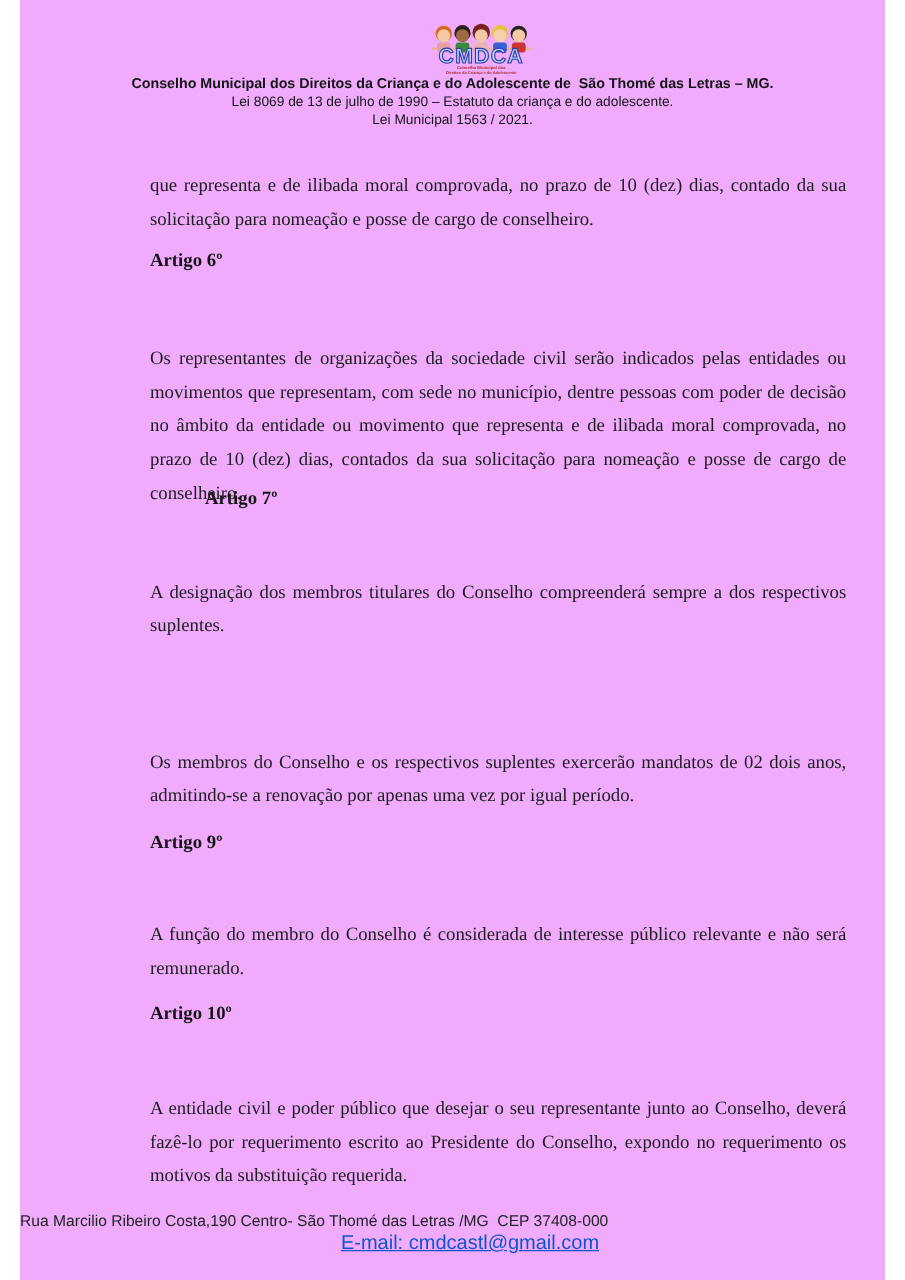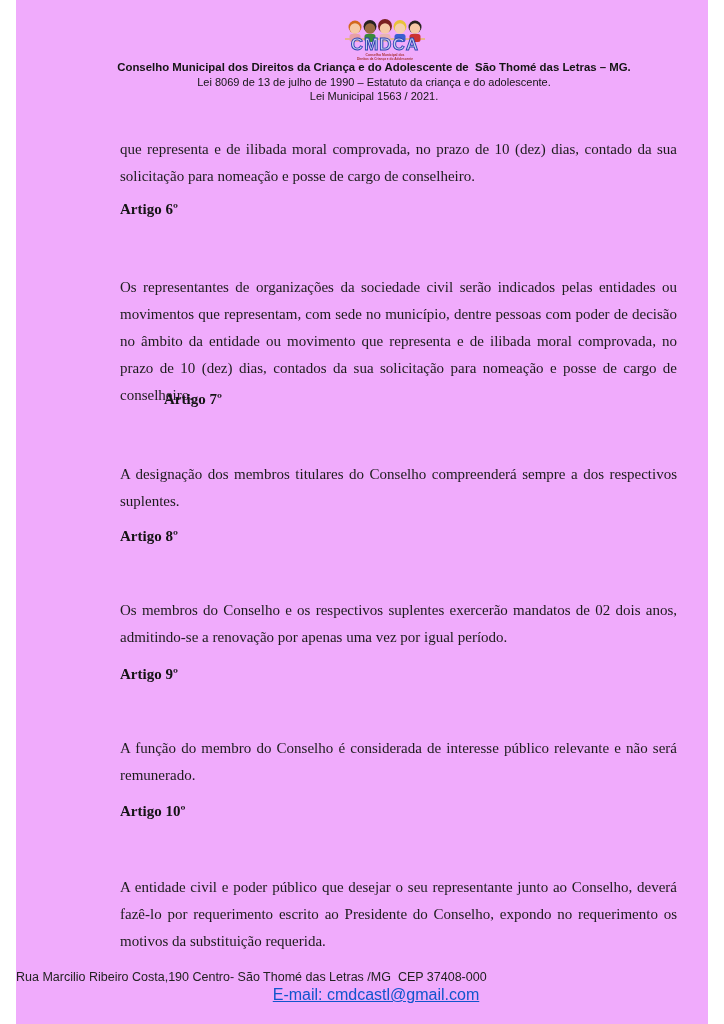--- a/index.html
+++ b/index.html
@@ -103,35 +103,34 @@
         <rect x="74.5" y="22" width="11" height="8" rx="2.5" fill="#cc3333"></rect>
       </g>
 
       <text x="50" y="38" text-anchor="middle" font-family="Liberation Sans, sans-serif" font-weight="bold" font-size="17" fill="#c3cfee" stroke="#2a3eb1" stroke-width="0.9" letter-spacing="1">CMDCA</text>
 
       <text x="50" y="43.5" text-anchor="middle" font-family="Liberation Sans, sans-serif" font-weight="bold" font-size="3.4" fill="#a83232">Conselho Municipal dos</text>
       <text x="50" y="47.5" text-anchor="middle" font-family="Liberation Sans, sans-serif" font-weight="bold" font-size="3.2" fill="#a83232">Direitos da Criança e do Adolescente</text>
     </svg>
   </div>
 
-  <div class="abs doc-header" style="top:60px;margin-left:12px;">
+  <div class="abs doc-header" style="top:60px;">
     <div class="l1">Conselho Municipal dos Direitos da Criança e do Adolescente de  São Thomé das Letras – MG.</div>
     <div class="l2">Lei 8069 de 13 de julho de 1990 – Estatuto da criança e do adolescente.</div>
     <div class="l3">Lei Municipal 1563 / 2021.</div>
   </div>
 
   <p class="abs body-par" style="top:100px;">que representa e de ilibada moral comprovada, no prazo de 10 (dez) dias, contado da sua solicitação para nomeação e posse de cargo de conselheiro.</p>
 
   <h2 class="abs art-heading" style="top:196px;">Artigo 6º</h2>
   <p class="abs body-par" style="top:238px;">Os representantes de organizações da sociedade civil serão indicados pelas entidades ou movimentos que representam, com sede no município, dentre pessoas com poder de decisão no âmbito da entidade ou movimento que representa e de ilibada moral comprovada, no prazo de 10 (dez) dias, contados da sua solicitação para nomeação e posse de cargo de conselheiro.</p>
 
   <h2 class="abs art-heading" style="top:386px;margin-left:44px;">Artigo 7º</h2>
   <p class="abs body-par" style="top:425px;">A designação dos membros titulares do Conselho compreenderá sempre a dos respectivos suplentes.</p>
 
-  <h2 class="abs art-heading" style="top:523px;">Artigo 8º</h2>
   <p class="abs body-par" style="top:561px;">Os membros do Conselho e os respectivos suplentes exercerão mandatos de 02 dois anos, admitindo-se a renovação por apenas uma vez por igual período.</p>
 
   <h2 class="abs art-heading" style="top:661px;">Artigo 9º</h2>
   <p class="abs body-par" style="top:699px;">A função do membro do Conselho é considerada de interesse público relevante e não será remunerado.</p>
 
   <h2 class="abs art-heading" style="top:798px;">Artigo 10º</h2>
   <p class="abs body-par" style="top:838px;">A entidade civil e poder público que desejar o seu representante junto ao Conselho, deverá fazê-lo por requerimento escrito ao Presidente do Conselho, expondo no requerimento os motivos da substituição requerida.</p>
 
   <div class="abs footer-address" style="top:969px;">Rua Marcilio Ribeiro Costa,190 Centro- São Thomé das Letras /MG  CEP 37408-000</div>
   <div class="abs footer-email" style="top:988px;">

